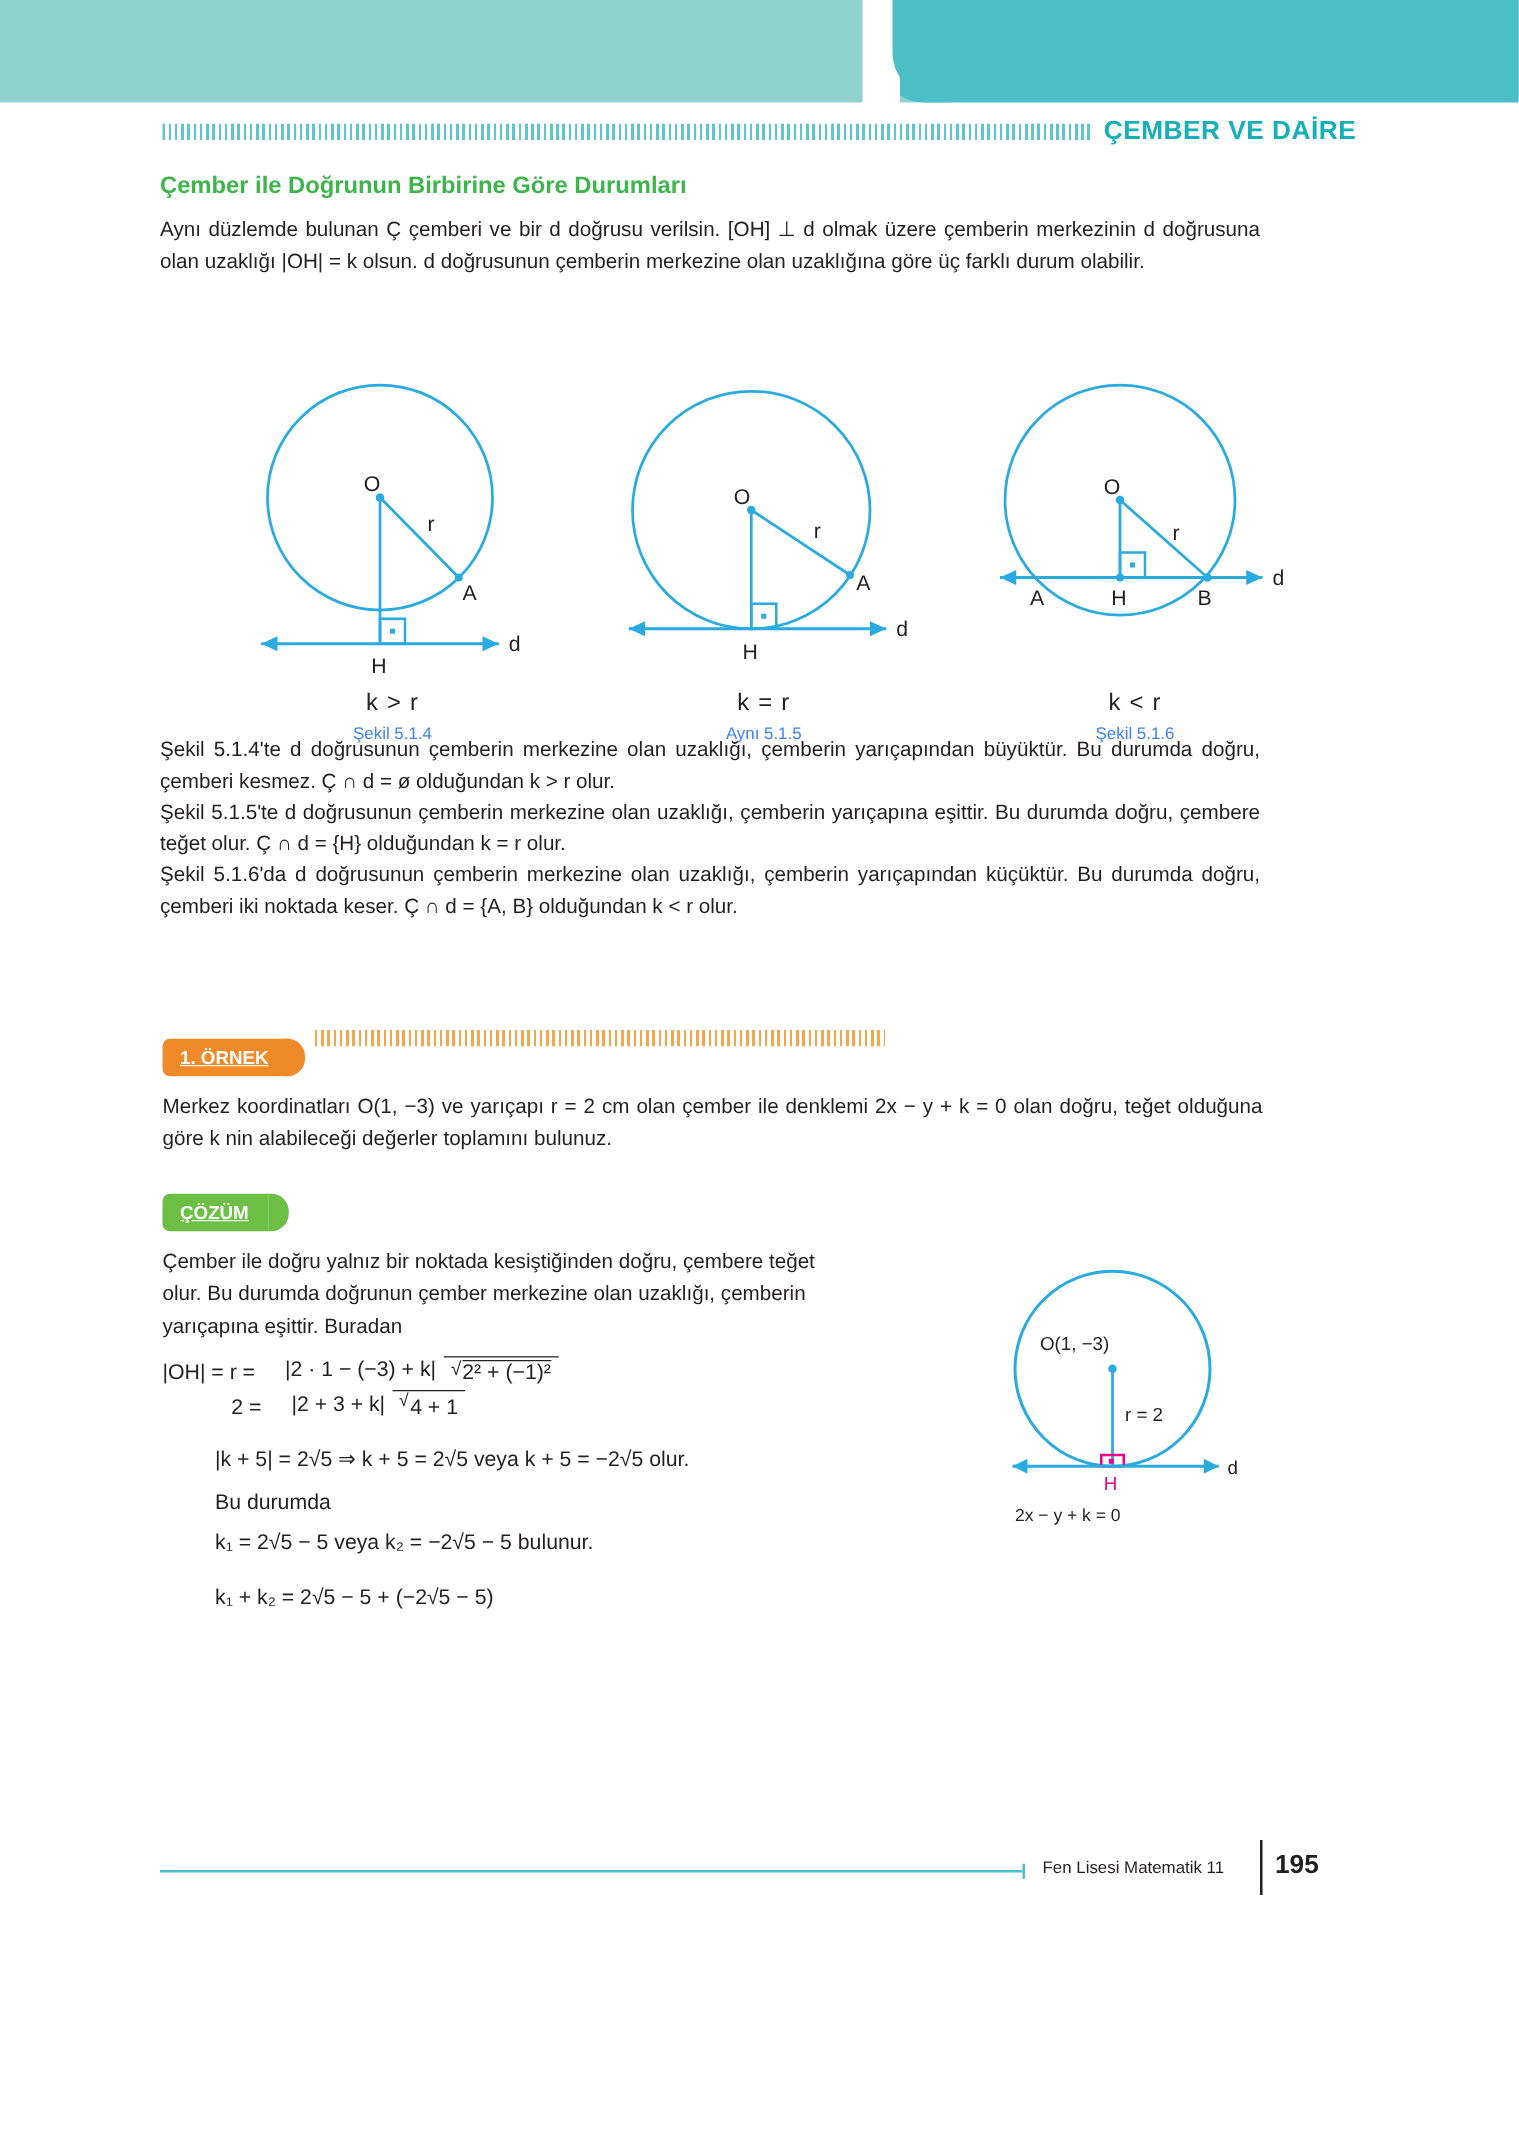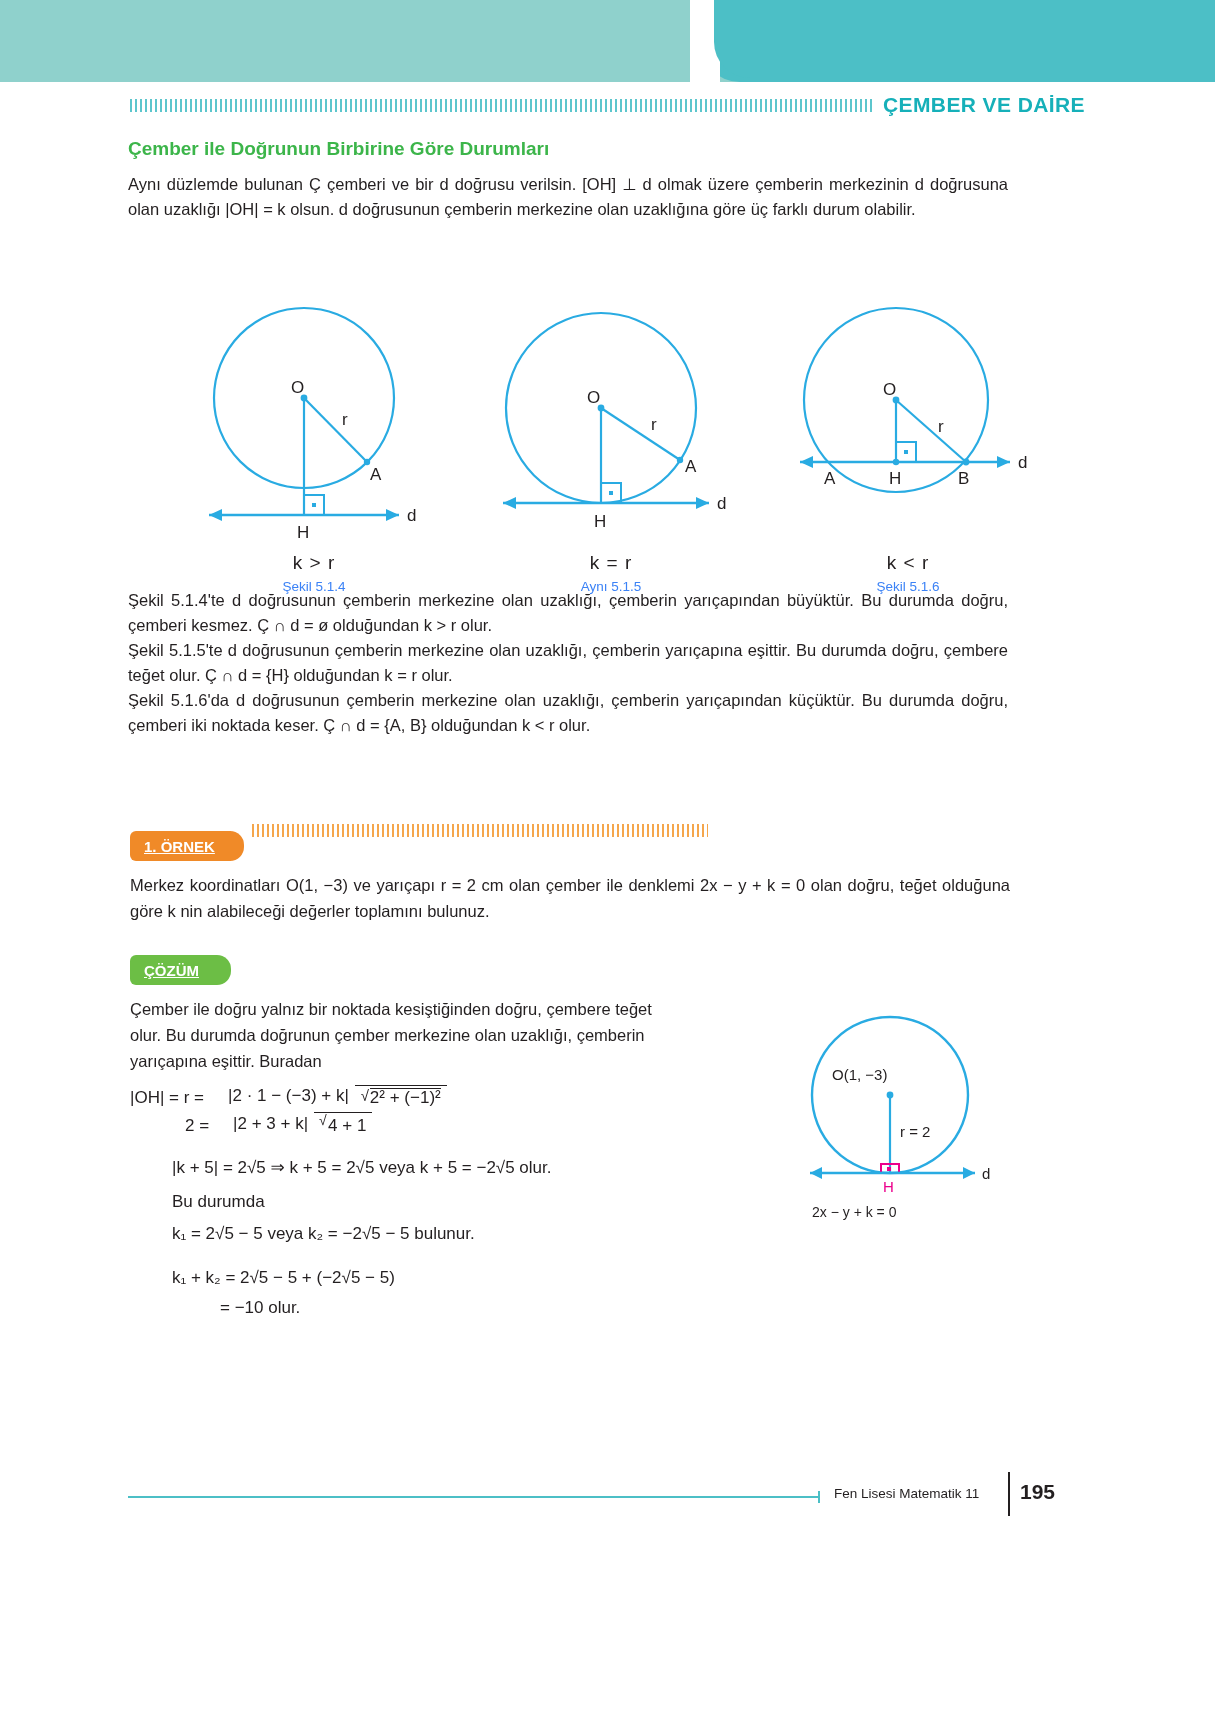--- a/index.html
+++ b/index.html
@@ -214,23 +214,20 @@
 
   <div class="mrow ind2" style="margin-top:12px">
     <span>k₁ = 2√5 − 5 veya k₂ = −2√5 − 5 bulunur.</span>
   </div>
 
   <div class="mrow ind2" style="margin-top:24px">
     <span>k₁ + k₂ = 2√5 − 5 + (−2√5 − 5)</span>
   </div>
 
 
-  <div class="mrow" style="padding-left:90px;margin-top:10px">
-    <span>= −10  olur.</span>
-  </div>
 </div>
 
 <svg class="sidefig" viewBox="0 0 250 240">
   <circle cx="120" cy="100" r="78" fill="none" stroke="#29abe2" stroke-width="2.4"></circle>
   <line x1="120" y1="100" x2="120" y2="178" stroke="#29abe2" stroke-width="2.2"></line>
   <circle cx="120" cy="100" r="3.4" fill="#29abe2"></circle>
   <rect x="111" y="169" width="18" height="9" fill="none" stroke="#ec008c" stroke-width="2"></rect>
   <rect x="117" y="172" width="4" height="4" fill="#ec008c"></rect>
   <line x1="40" y1="178" x2="205" y2="178" stroke="#29abe2" stroke-width="2.4"></line>
   <polygon points="40,178 52,172 52,184" fill="#29abe2"></polygon>

